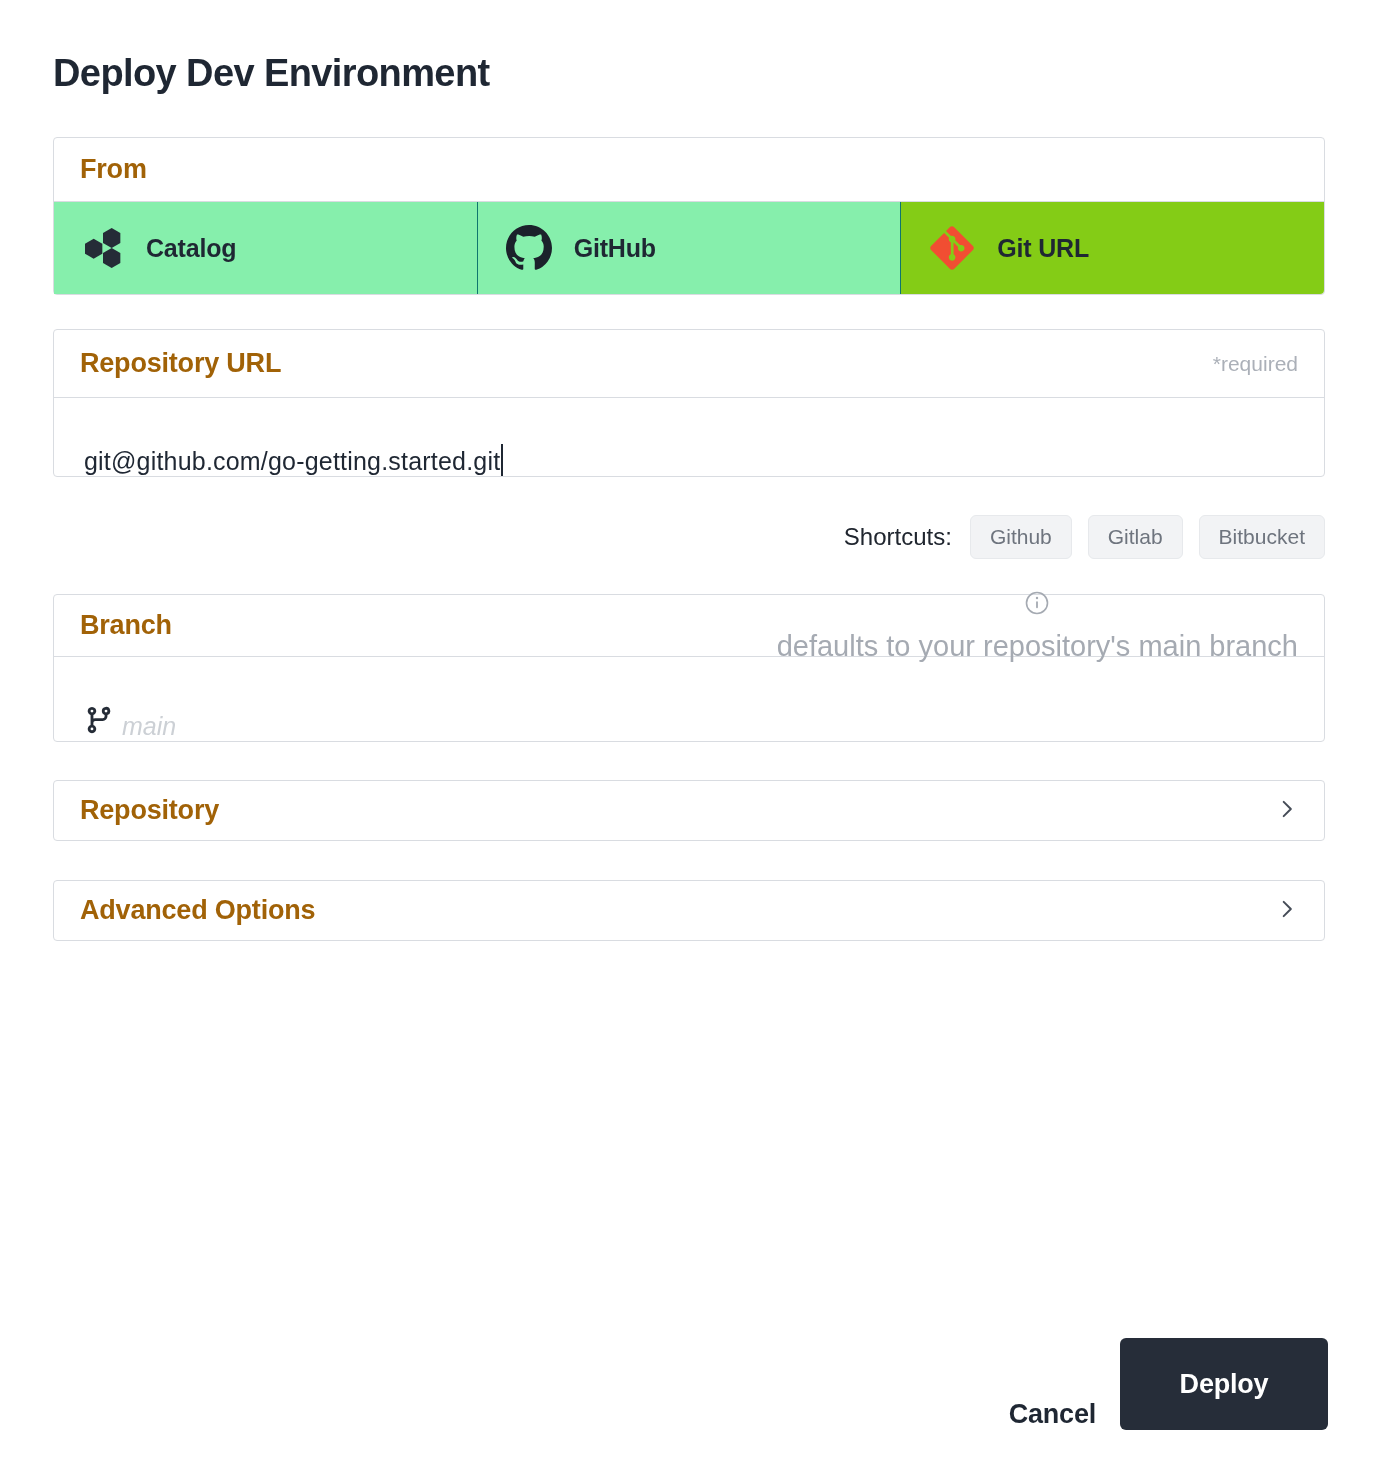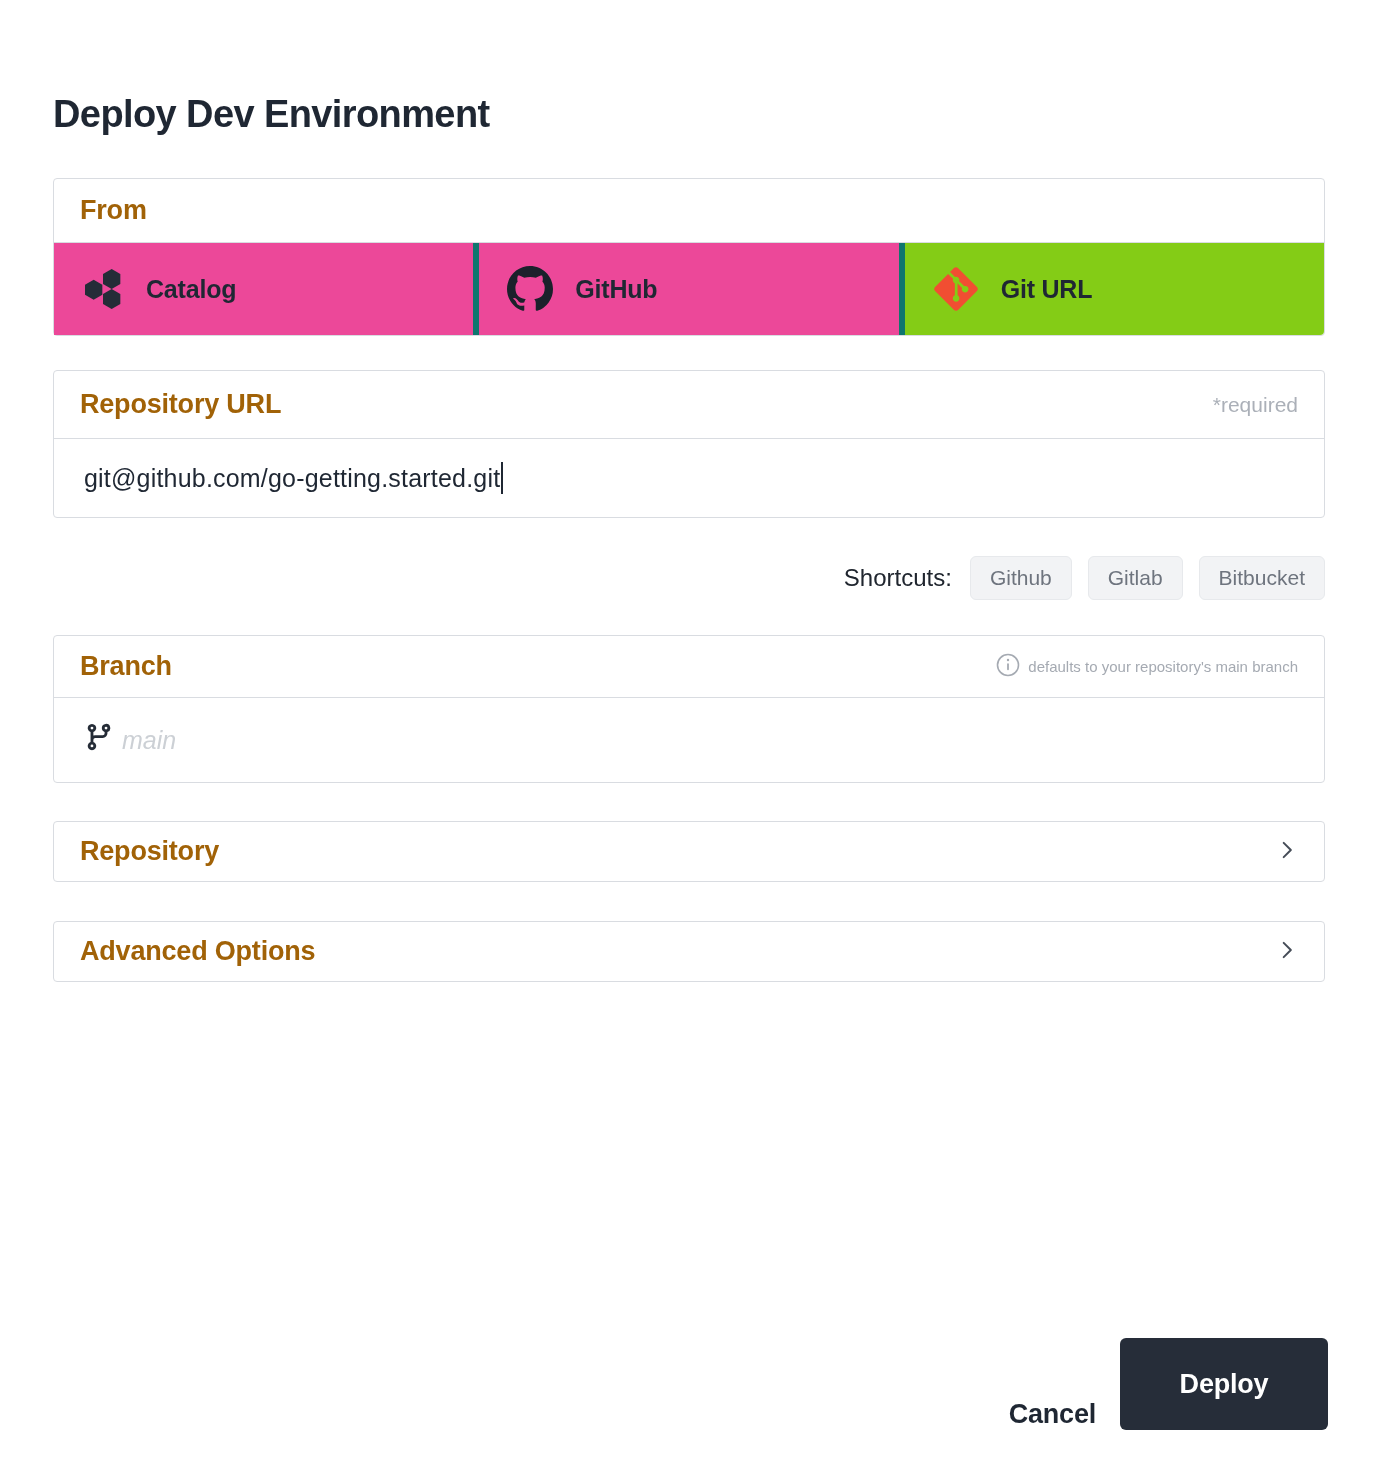--- a/index.html
+++ b/index.html
@@ -4,21 +4,21 @@
 <style>
   * { box-sizing: border-box; margin: 0; padding: 0; }
   html, body { background: #ffffff; }
   body {
     width: 1378px; height: 1474px;
     font-family: "Liberation Sans", sans-serif;
     color: #20262f;
     position: relative;
     overflow: hidden;
   }
-  .page { position: absolute; inset: 0; padding: 13px 53px; margin-top: 32px; }
+  .page { position: absolute; inset: 0; padding: 4px 53px; }
 
   .page-title {
     margin-top: 48px;
     margin-bottom: 42px;
     font-size: 38px;
     font-weight: bold;
     letter-spacing: -0.6px;
     color: #1f2733;
   }
 
@@ -45,35 +45,35 @@
   
   .from-box { margin-bottom: 34px; }
   .from-box .box-header { height: 64px; }
   .tabs { display: flex; height: 92px; }
   .tab {
     flex: 1;
     display: flex;
     align-items: center;
     gap: 22px;
     padding: 0 28px;
-    border-right: 6px solid #0f766e;
-    cursor: pointer;
-    background: #ec4899;
+    border-right: 1px solid #0f766e;
+    cursor: pointer;
+    background: #86efac;
   }
   .tab:last-child { border-right: none; border-radius: 0 0 4px 0; }
   .tab.selected { background: #84cc16; }
   .tab-label { font-size: 25px; font-weight: bold; color: #1f2733; letter-spacing: -0.2px; }
   .tab .icon { display: inline-flex; align-items: center; justify-content: center; }
 
   
   .repo-box .box-header { height: 68px; }
   .required-hint { font-size: 21px; color: #abb0b8; }
   .input-row {
     display: flex;
-    align-items: center;
+    align-items: flex-end;
     height: 78px;
     padding: 0 30px;
     font-size: 25px;
     cursor: text;
   }
   .input-value { color: #1f2733; letter-spacing: 0.2px; }
   .cursor {
     display: inline-block;
     width: 2px; height: 32px;
     background: #1f2733;
@@ -99,22 +99,23 @@
     padding: 9px 19px;
     cursor: pointer;
   }
 
   
   .branch-box .box-header { height: 62px; }
   .branch-hint {
     display: inline-flex;
     align-items: center;
     gap: 8px;
-    font-size: 15px;
+    font-size: 29px;
     color: #a5aab2;
+    flex-direction: column;
   }
   .branch-input-row { height: 84px; gap: 8px; }
   .placeholder { font-size: 25px; font-style: italic; color: #ccd0d5; }
 
   
   .collapse {
     display: flex;
     align-items: center;
     justify-content: space-between;
     height: 61px;

